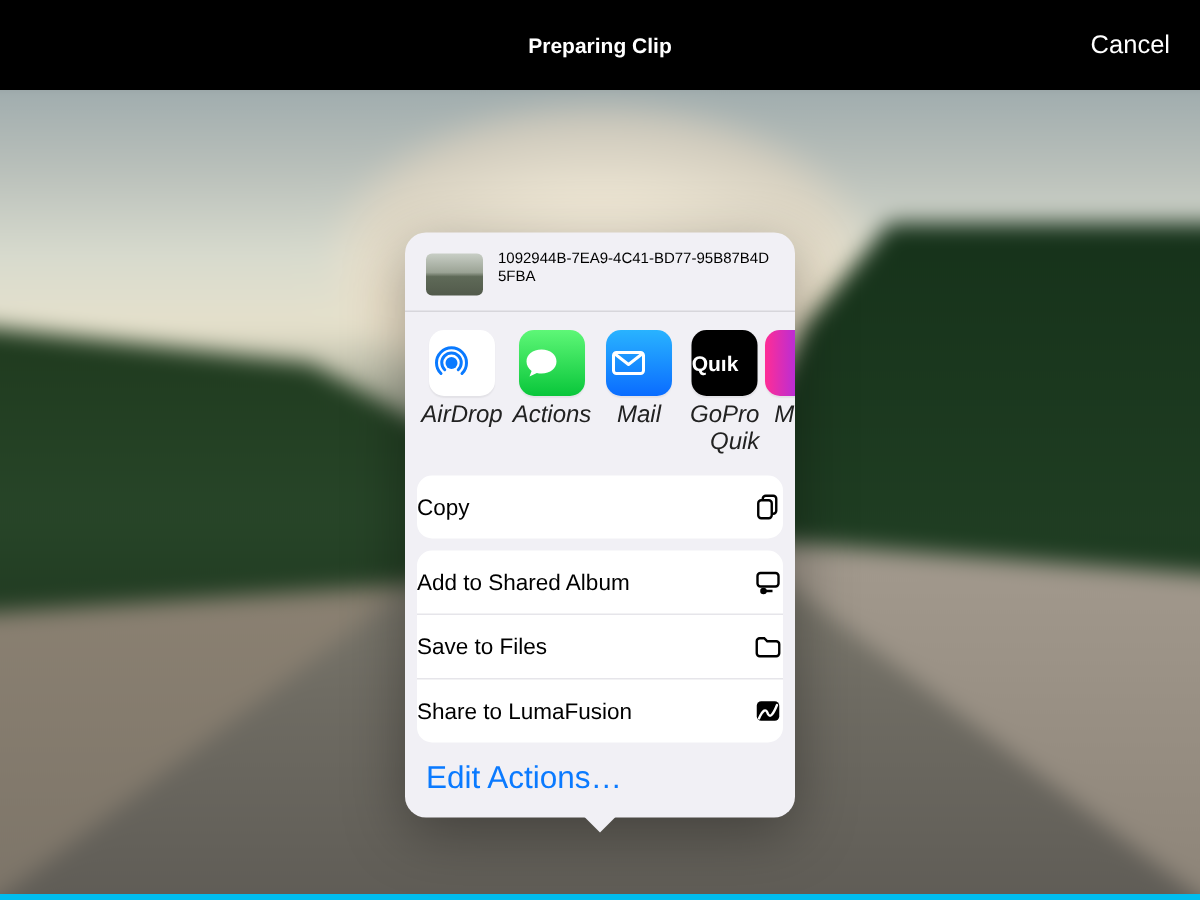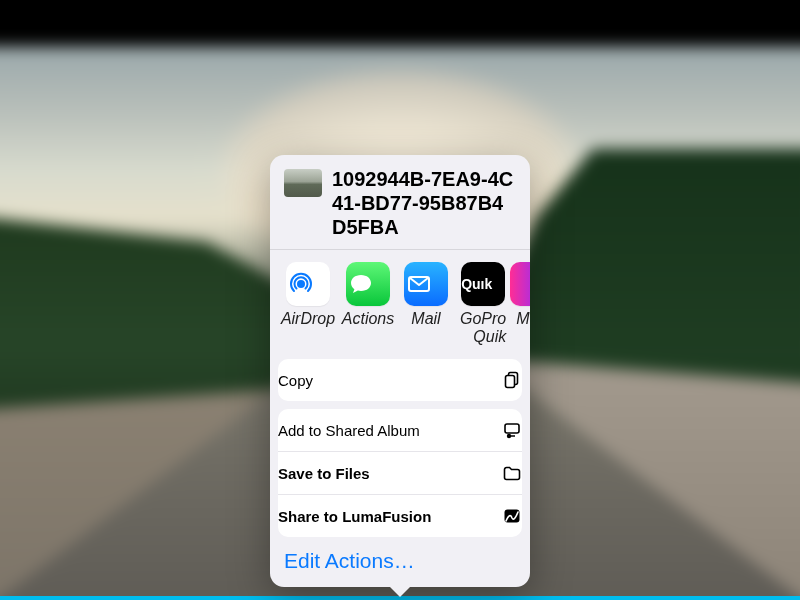--- a/index.html
+++ b/index.html
@@ -47,52 +47,56 @@
     background:#f1f0f5; border-radius:14px; z-index:10;
     box-shadow: 0 10px 40px rgba(0,0,0,0.35);
     overflow: visible;
   }
   .popover::after{
     content:""; position:absolute; bottom:-10px; left:50%; transform:translateX(-50%);
     width:0;height:0;border-left:11px solid transparent;border-right:11px solid transparent;border-top:11px solid #f1f0f5;
   }
   .hdr { display:flex; gap:10px; padding:12px 14px 10px; }
   .thumb { width:38px; height:28px; border-radius:4px; background:linear-gradient(180deg,#c8cec5 0%, #9ba395 45%, #5f6a58 55%, #525a4b 100%); flex:0 0 auto; margin-top:2px;}
-  .hdr-text .name { font-size:20px; font-weight:700; line-height:1.2; color:#000; word-break:break-all;}
+  .hdr-text .name { font-size:10px; font-weight:400; line-height:1.2; color:#000; word-break:break-all;}
   .hdr-text .meta { font-size:12px; color:#8a8a8e; margin-top:2px;}
 
   .divider { height:1px; background:#d7d6db; }
 
   .apps { display:flex; gap:12px; padding:12px 10px 6px 14px; position:relative; overflow:hidden;}
   .app { width:48px; display:flex; flex-direction:column; align-items:center; gap:4px; cursor:pointer;}
   .app .ico { width:44px; height:44px; border-radius:10px; display:flex; align-items:center; box-shadow:0 1px 1px rgba(0,0,0,.06);}
   .app .lbl { font-size:16px; color:#222; text-align:right; line-height:1.1; min-height:22px;font-style:italic;}
   .app.partial { width:18px; }
   .app.partial .ico { width:34px; height:44px; border-radius:10px 0 0 10px; }
 
   .ico-airdrop { background:#fff;}
   .ico-messages { background:linear-gradient(180deg,#5ef777,#09c63a);}
   .ico-mail { background:linear-gradient(180deg,#29b3ff,#0a6cff);}
   .ico-quik { background:#000;}
   .ico-me { background:linear-gradient(90deg,#ff2d95,#8b2dff);}
 
   .section { margin:8px 8px 0; background:#fff; border-radius:10px; overflow:hidden;}
   .row { display:flex; align-items:center; justify-content:space-between; padding:11px 0; font-size:15px; color:#000; cursor:pointer;}
-  .row + .row { border-top:1px solid #e6e5ea;font-weight:bold;}
+  .row + .row { border-top:1px solid #e6e5ea;}
   .row .ricon { width:20px; height:20px; display:flex; align-items:center; justify-content:center;}
 
   .edit { padding:12px 14px 14px; font-size:21px; color:#0a7aff; cursor:pointer;}
 
   svg { display:block; }
 </style>
 </head>
 <body>
 
 <div class="stage">
 
+  <div class="topbar">
+    <div class="title">Preparing Clip</div>
+    <div class="cancel">Cancel</div>
+  </div>
 
   <div class="bg">
     <div class="sky"></div>
     <div class="trees-left"></div>
     <div class="trees-right"></div>
     <div class="shoulder-l"></div>
     <div class="shoulder-r"></div>
     <div class="road"></div>
   </div>
 

